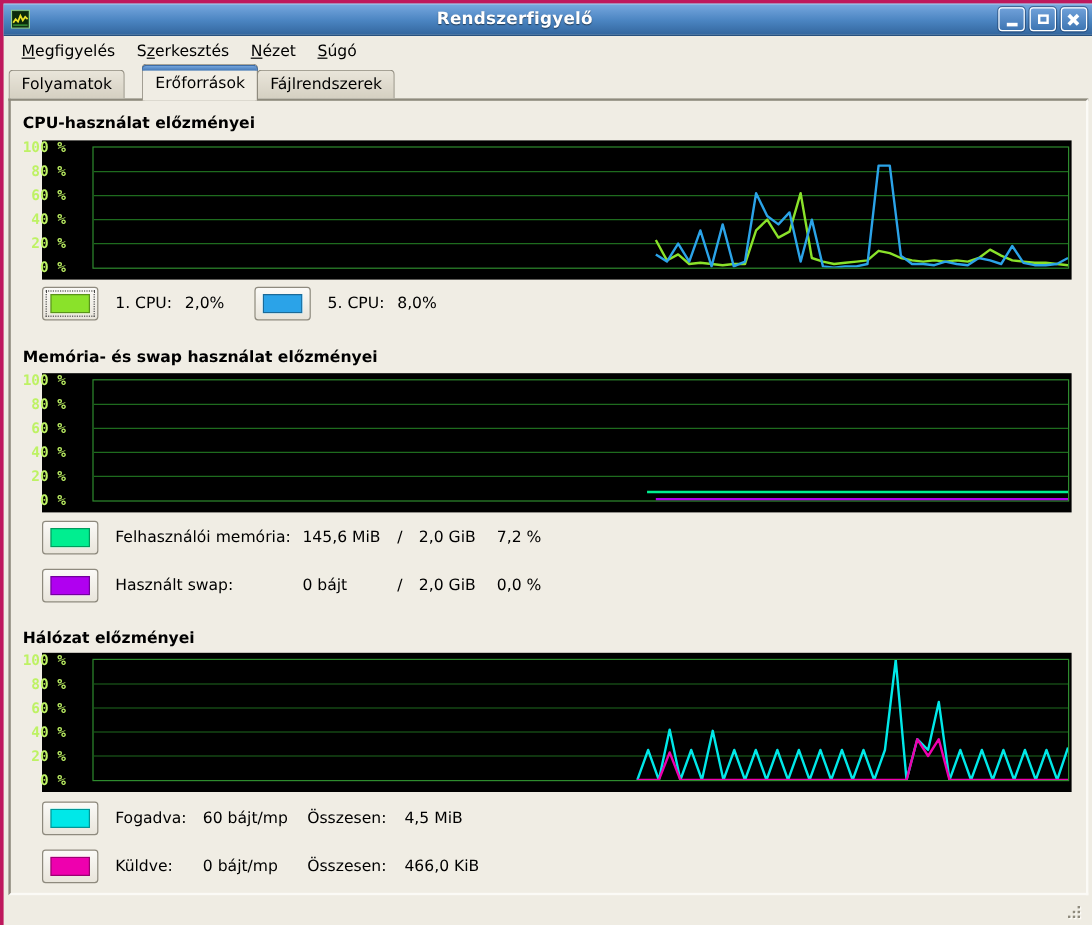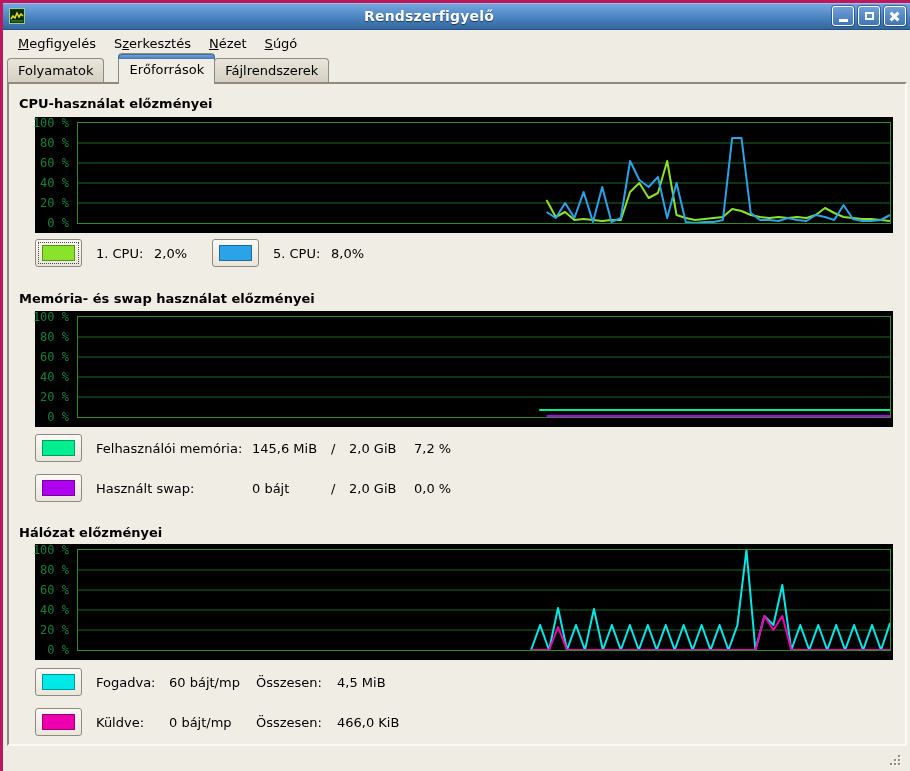--- a/index.html
+++ b/index.html
@@ -63,23 +63,23 @@
     padding:12px 10px;position:relative;z-index:1;overflow:hidden;
   }
   .section-title{font-size:13px;font-weight:bold;margin:0;}
   .mt{margin-top:23px;}
   
   .graphbox{margin:6px 2px 0 16px;height:116px;background:#000;position:relative;}
   .plotarea{position:absolute;left:42px;right:2px;top:5px;bottom:9px;border:1px solid #2E8B2E;}
   .plotarea svg{position:absolute;left:0;top:0;width:100%;height:100%;display:block;}
   .yaxis{position:absolute;left:0;top:6px;bottom:10px;width:39px;}
   .ytick{
-    position:absolute;right:5px;transform:translateY(-50%);
-    color:#15803d;font-family:"DejaVu Sans Mono","Liberation Mono",monospace;
-    font-size:12px;white-space:nowrap;
+    position:absolute;right:19px;transform:translateY(-50%);
+    color:#bef264;font-family:"DejaVu Sans Mono","Liberation Mono",monospace;
+    font-size:12px;white-space:nowrap;font-weight:bold;
   }
   
   .legend-row{display:flex;align-items:center;padding-left:16px;}
   .swatch-btn{
     width:47px;height:28px;flex:0 0 47px;margin-right:14px;
     background:linear-gradient(#FBFAF7,#E9E5DB);
     border:1px solid #8E8A7E;border-radius:3px;
     display:flex;align-items:center;justify-content:center;box-sizing:border-box;
   }
   .swatch-btn.focused{outline:1px dotted #4a4a4a;outline-offset:-4px;}

